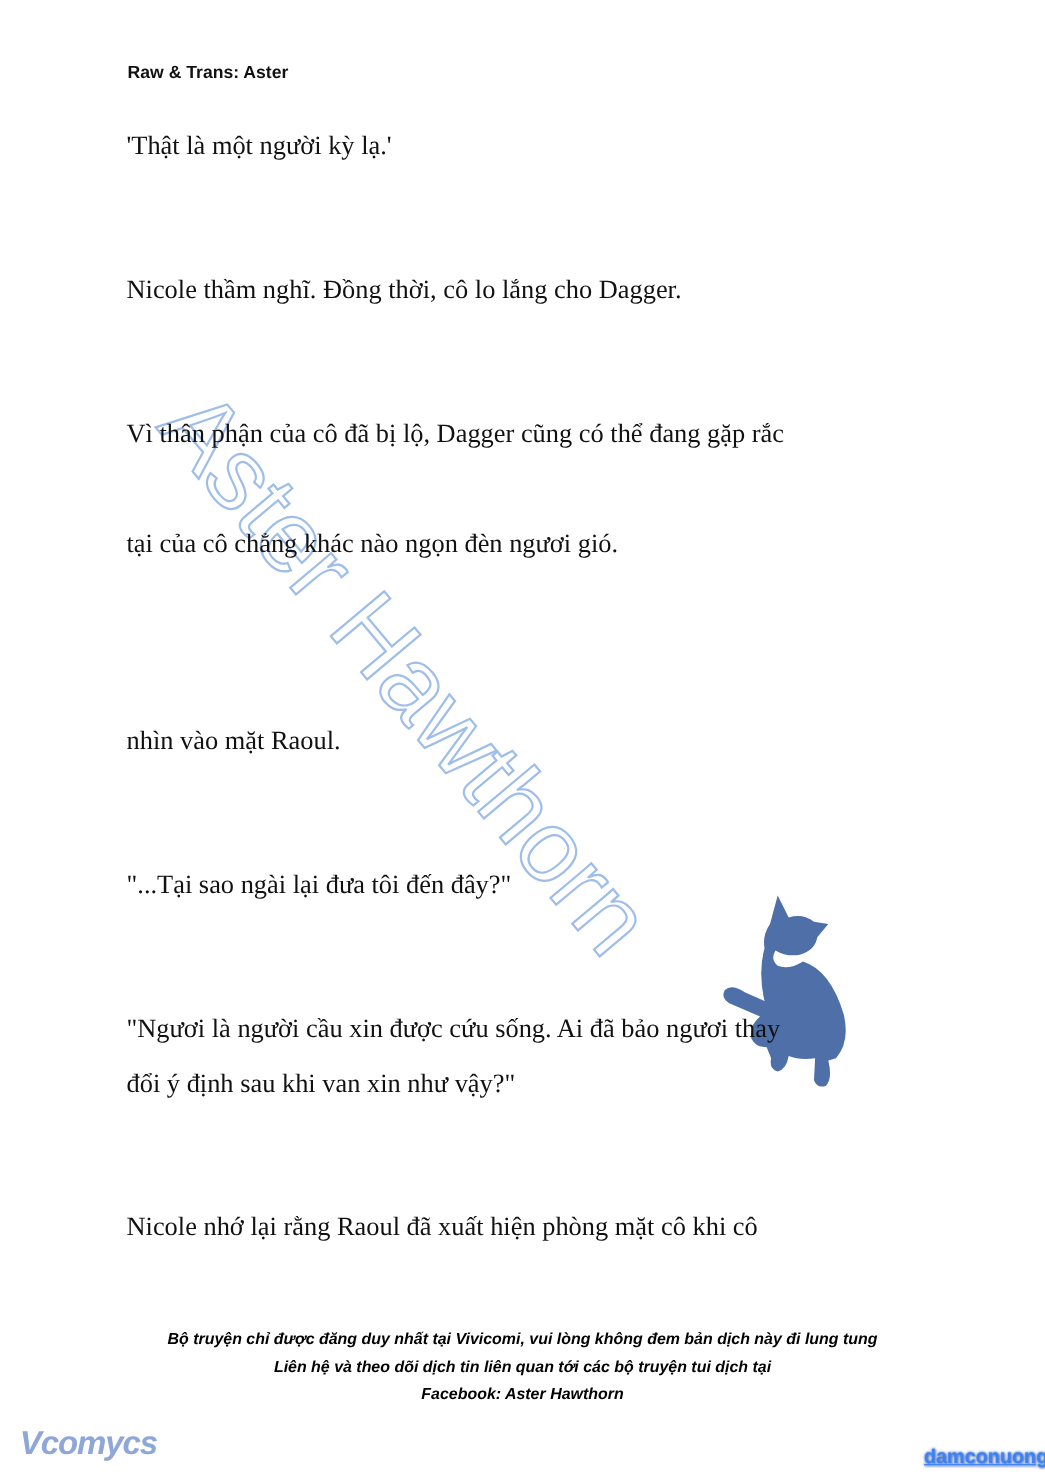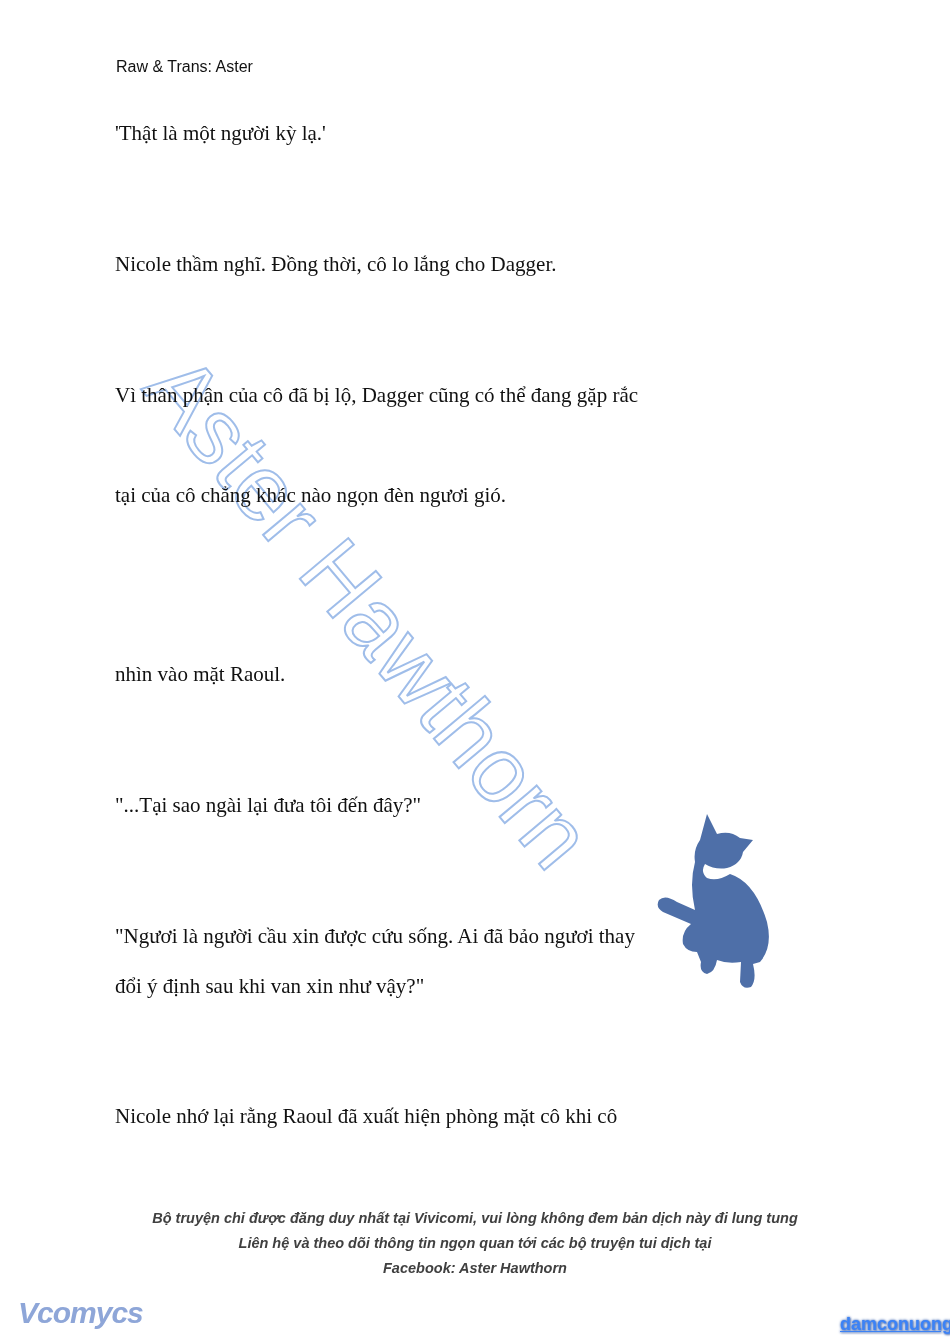--- a/index.html
+++ b/index.html
@@ -1,38 +1,38 @@
 <!DOCTYPE html>
 <html><head>
   <meta charset="utf-8">
   <style>
     html, body { margin: 0; padding: 0; background: #ffffff; }
     body { width: 950px; height: 1343px; position: relative; overflow: hidden; }
     .header-credit {
       position: absolute; left: 116px; top: 58px;
-      font-family: "Liberation Sans", sans-serif; font-size: 16px; color: #111;
+      font-family: "Liberation Sans", sans-serif; font-size: 16px; color: #111; font-weight: bold;
     }
     .para {
       position: absolute; left: 115px; width: 730px;
-      font-family: "Liberation Serif", serif; font-size: 21px; color: #111;
+      font-family: "Liberation Serif", serif; font-size: 24px; color: #111;
       line-height: 50px; margin: 0;
     }
     .watermark {
       position: absolute; left: 150px; top: 470px;
       font-family: "Liberation Sans", sans-serif; font-size: 92px;
       color: transparent; -webkit-text-stroke: 2px #8fb2e6;
       transform: rotate(50deg); transform-origin: left top;
       white-space: nowrap; opacity: 0.85;
       left: 205px; top: 335px;
     }
     .cat { position: absolute; left: 655px; top: 812px; width: 120px; height: 180px; }
     .notice {
       position: absolute; left: 0; width: 950px; text-align: center;
       font-family: "Liberation Sans", sans-serif; font-style: italic; font-weight: bold;
-      font-size: 14.5px; color: #404040;
+      font-size: 14.5px; color: #000000;
     }
     .logo-left {
       position: absolute; left: 18px; top: 1296px;
       font-family: "Liberation Sans", sans-serif; font-style: italic; font-weight: bold;
       font-size: 30px; color: #8ea6d8; letter-spacing: -1px; text-align: right;
     }
     .logo-right {
       position: absolute; left: 840px; top: 1314px;
       font-family: "Liberation Sans", sans-serif; font-size: 18px; font-weight: bold;
       color: #3b82f6; text-shadow: 0 0 2px #7b96c9, 0 0 3px #7b96c9, 1px 1px 2px #5e7bb4; text-decoration: underline;
@@ -69,17 +69,17 @@
 <p class="para" style="top:911px">
   <span>"Ngươi là người cầu xin được cứu sống. Ai đã bảo ngươi thay</span><br>
   <span>đổi ý định sau khi van xin như vậy?"</span>
 </p>
 
 <p class="para" style="top:1091px">
   <span>Nicole nhớ lại rằng Raoul đã xuất hiện phòng mặt cô khi cô</span><br>
 </p>
 
 <div class="notice" style="top:1210px">Bộ truyện chỉ được đăng duy nhất tại Vivicomi, vui lòng không đem bản dịch này đi lung tung</div>
-<div class="notice" style="top:1235px">Liên hệ và theo dõi thông tin ngọn quan tới các bộ truyện tui dịch tại</div>
+<div class="notice" style="top:1235px">Liên hệ và theo dõi dịch tin liên quan tới các bộ truyện tui dịch tại</div>
 <div class="notice" style="top:1260px">Facebook: Aster Hawthorn</div>
 
 <div class="logo-left">Vcomycs</div>
 <div class="logo-right">damconuong</div>
 
 </body></html>

